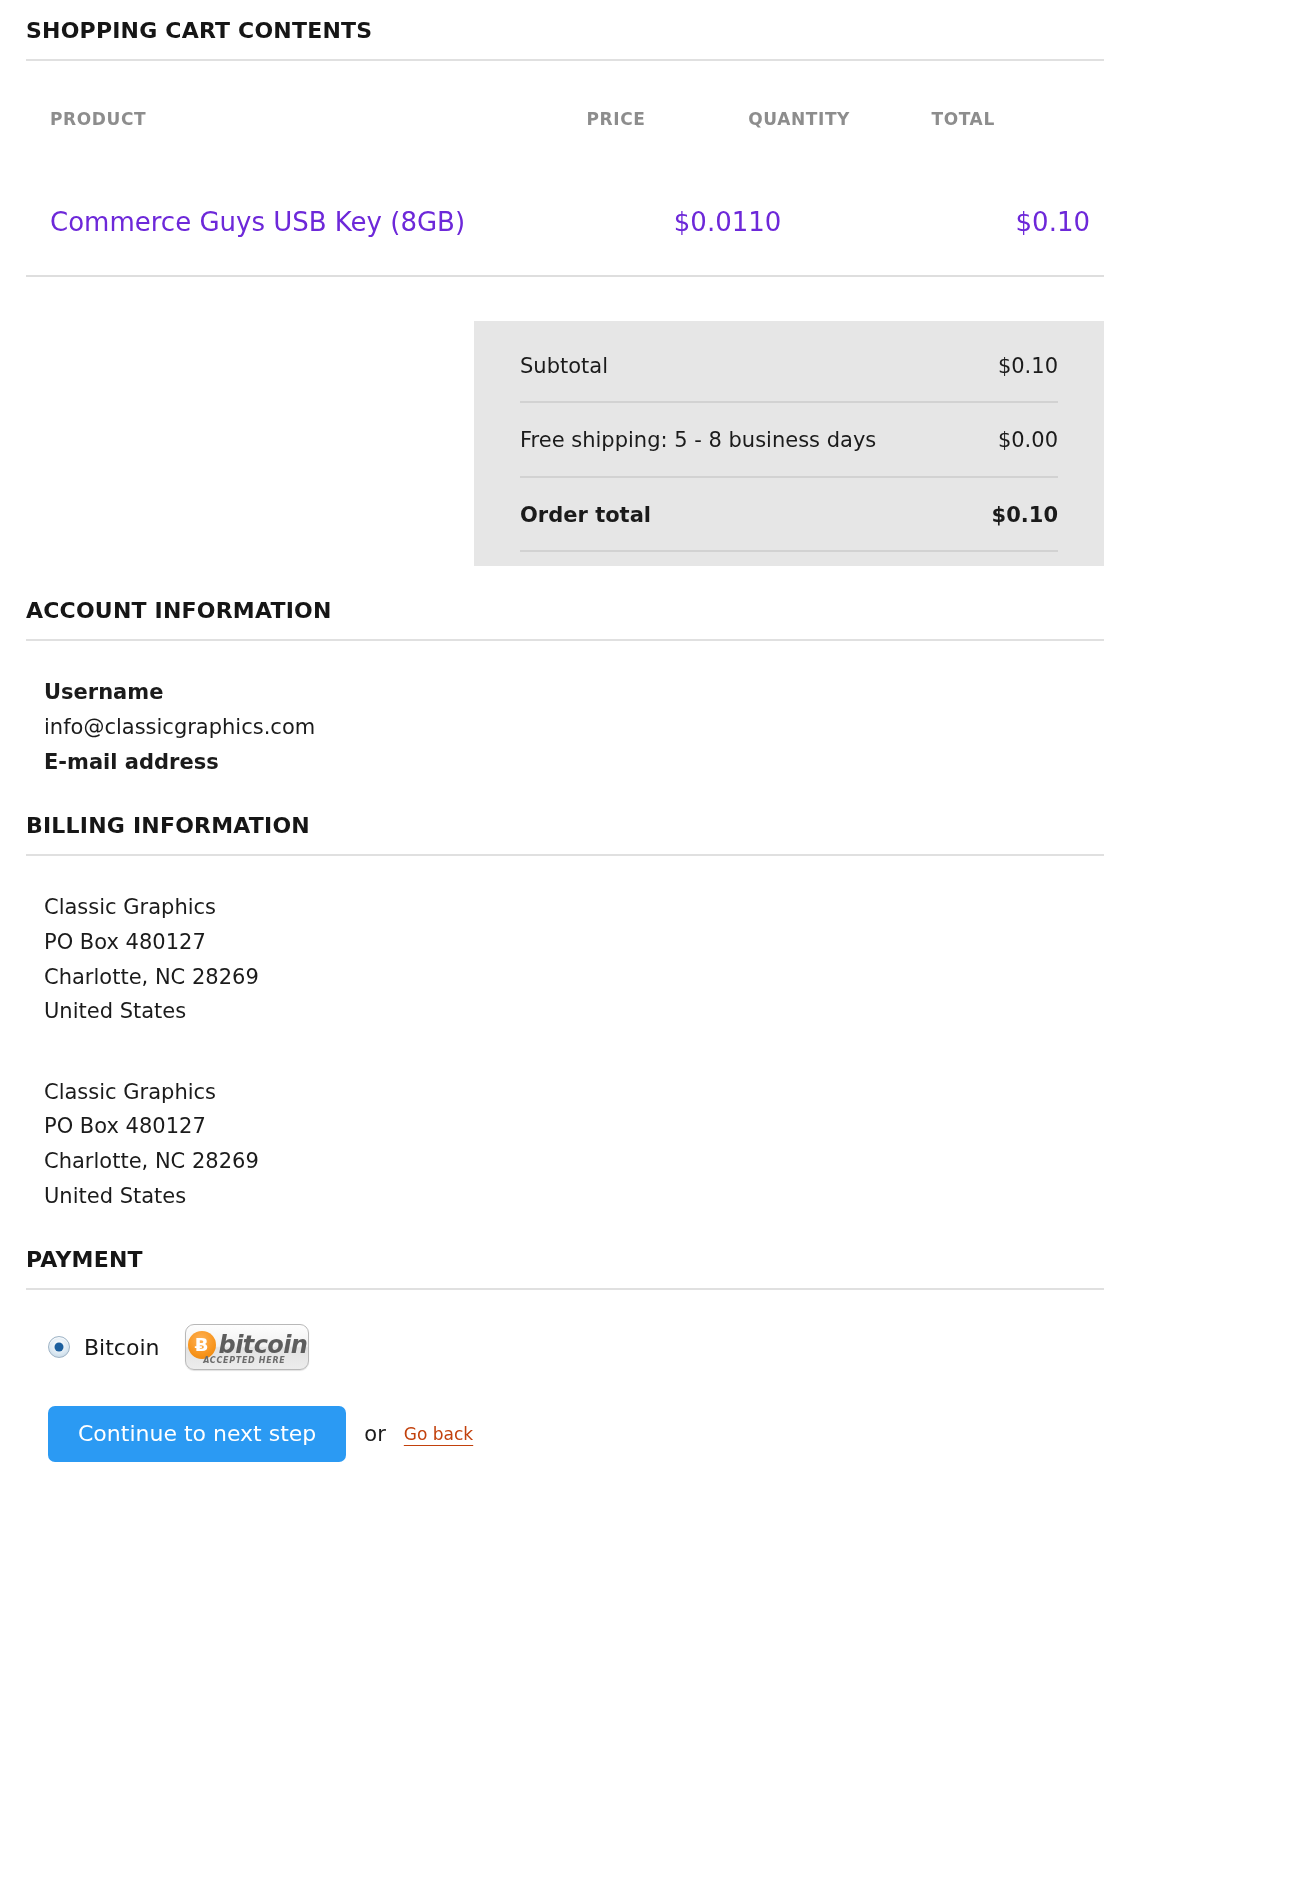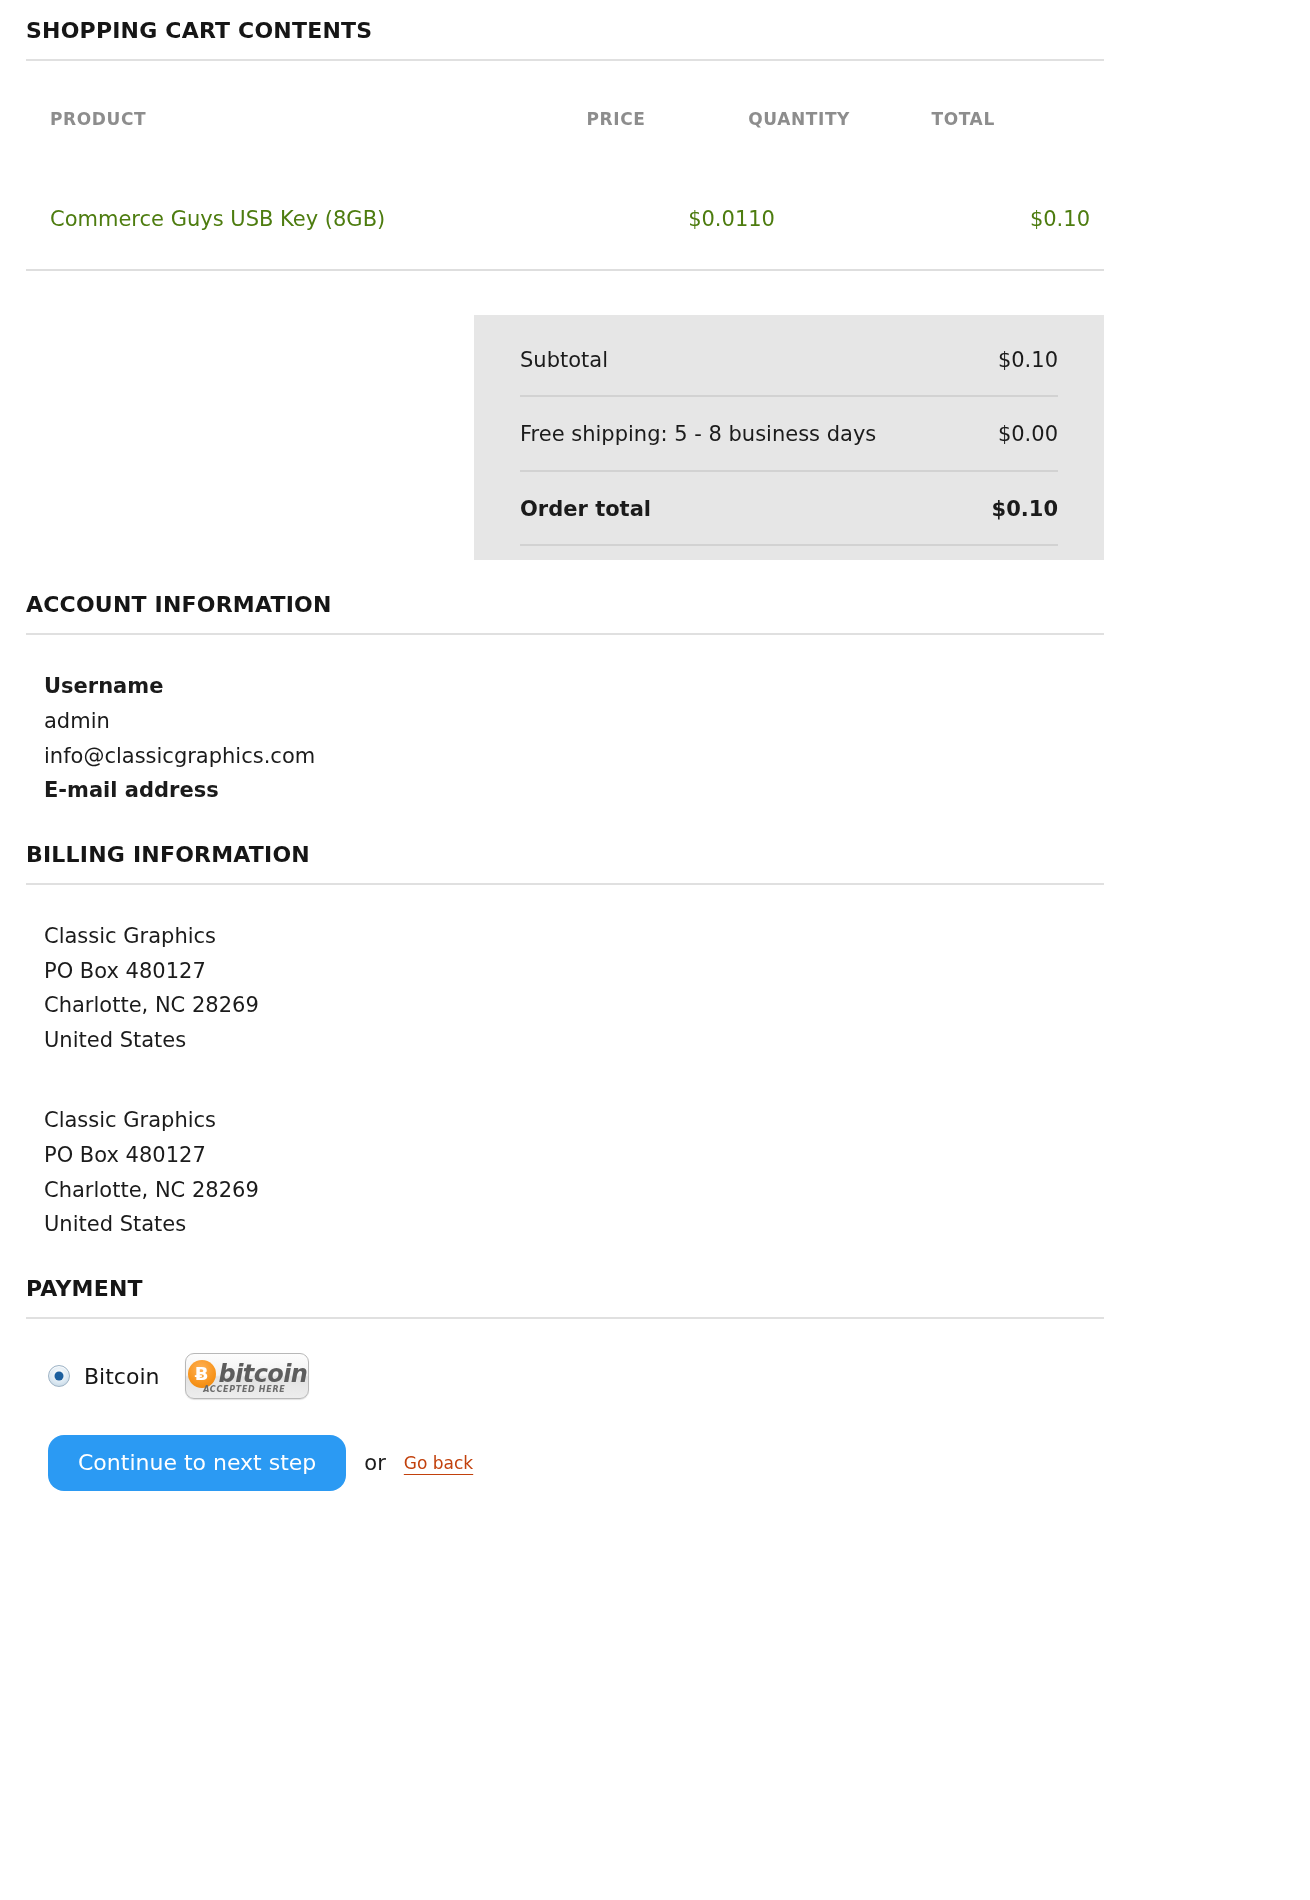--- a/index.html
+++ b/index.html
@@ -46,22 +46,22 @@
     font-size: 17px;
     font-weight: 700;
     color: #8d8d8d;
     letter-spacing: 0.6px;
     text-transform: uppercase;
     padding: 42px 0 40px 0;
     text-align: left;
     vertical-align: bottom;
   }
   table.cart td {
-    font-size: 21px;
-    color: #4d7c0f;
+    font-size: 26px;
+    color: #6d28d9;
     padding: 38px 0 38px 0;
     border-bottom: 2px solid #dedede;
     vertical-align: middle;
   }
   .col-product { width: 52%; padding-left: 24px !important; }
   .col-price   { width: 15%; text-align: right; }
   .col-qty     { width: 17%; text-align: left; }
   .col-total   { width: 16%; text-align: right; padding-right: 14px !important; }
 
   
@@ -188,21 +188,21 @@
   .actions {
     display: flex;
     align-items: center;
     padding: 36px 0 40px 22px;
     gap: 18px;
   }
   .btn-primary {
     background: #2b9af3;
     color: #ffffff;
     border: none;
-    border-radius: 16px;
+    border-radius: 7px;
     font-size: 22px;
     font-family: "DejaVu Sans", sans-serif;
     padding: 17px 30px;
     cursor: pointer;
     line-height: 1;
   }
   .or-text { font-size: 21px; color: #1b1b1b; }
   .link-back {
     font-size: 17px;
     color: #c2410c;
@@ -257,21 +257,20 @@
         <span class="lbl">Order total</span>
         <span class="val">$0.10</span>
       </div>
 
     </div>
   </div>
 
   <h2 class="section-head tight">ACCOUNT INFORMATION</h2>
   <div class="info-block">
     <span class="line strong">Username</span>
-    <span class="line">admin</span>
     <span class="line">info@classicgraphics.com</span>
     <span class="line strong">E-mail address</span>
   </div>
 
   <h2 class="section-head tight">BILLING INFORMATION</h2>
   <div class="info-block">
     <span class="line">Classic Graphics</span>
     <span class="line">PO Box 480127</span>
     <span class="line">Charlotte, NC 28269</span>
     <span class="line">United States</span>

